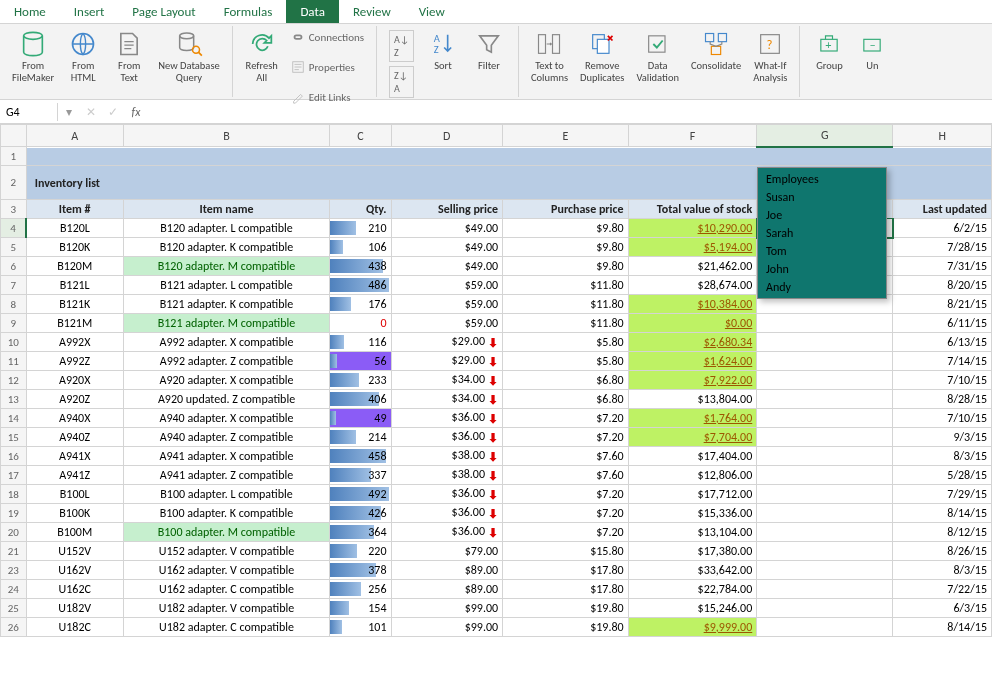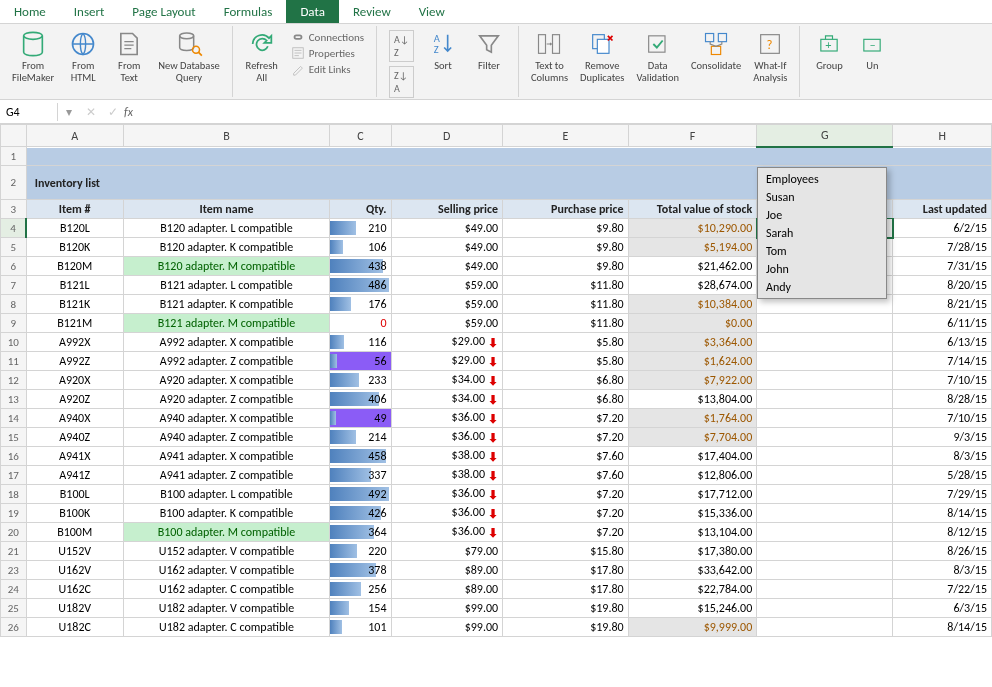--- a/index.html
+++ b/index.html
@@ -10,63 +10,63 @@
 .ribbon-tab { padding: 4px 14px; font-size: 13px; color: #217346; cursor: pointer; }
 .ribbon-tab.active { background: #217346; color: #fff; }
 
 
 .ribbon { display: flex; background: #f3f3f3; border-bottom: 1px solid #d4d4d4; height: 76px; padding: 2px 0; }
 .ribbon-group { display: flex; flex-direction: column; align-items: center; border-right: 1px solid #d4d4d4; padding: 2px 8px; }
 .ribbon-group.no-border { border-right: none; }
 .ribbon-items { display: flex; gap: 4px; }
 .ribbon-big-btn { display: flex; flex-direction: column; align-items: center; justify-content: flex-start; padding: 2px 4px; min-width: 42px; cursor: pointer; font-size: 10.5px; color: #444; text-align: center; line-height: 1.1; }
 .ribbon-big-btn svg, .ribbon-big-btn .ico { width: 28px; height: 28px; margin-bottom: 2px; }
-.ribbon-small-row { display: flex; flex-direction: column; gap: 2px; padding: 2px 4px; }
+.ribbon-small-row { display: flex; flex-direction: column; gap: 16px; padding: 2px 4px; }
 .ribbon-small-btn { display: flex; align-items: center; gap: 4px; font-size: 11px; color: #666; cursor: pointer; white-space: nowrap; }
 .ribbon-small-btn svg { width: 14px; height: 14px; }
 
 
 .formula-bar { display: flex; align-items: center; height: 24px; border-bottom: 1px solid #d4d4d4; background: #fff; }
 .name-box { width: 58px; padding: 2px 6px; border-right: 1px solid #d4d4d4; font-size: 12px; }
 .fb-btn { width: 22px; text-align: center; color: #999; font-size: 12px; }
-.fx-label { width: 24px; text-align: left; font-style: italic; color: #666; }
+.fx-label { width: 24px; text-align: center; font-style: italic; color: #666; }
 
 
 .grid-wrap { position: relative; }
 table.grid { border-collapse: collapse; table-layout: fixed; }
 .grid th, .grid td { border: 1px solid #d4d4d4; height: 19px; font-size: 12px; padding: 0 4px; overflow: hidden; white-space: nowrap; }
 .grid th.col-header { background: #f5f5f5; color: #444; font-weight: normal; text-align: center; height: 22px; }
 .grid th.col-header.active { background: #e4eee3; border-bottom: 2px solid #217346; }
 .grid th.row-header { background: #f5f5f5; color: #666; font-weight: normal; text-align: center; width: 26px; font-size: 11px; }
 .grid th.row-header.active { background: #e4eee3; border-right: 2px solid #217346; }
 .select-all { background: #f5f5f5; width: 26px; }
 
 .col-A{width:100px}.col-B{width:210px}.col-C{width:63px}.col-D{width:114px}.col-E{width:128px}.col-F{width:130px}.col-G{width:140px}.col-H{width:100px}
 
 .title-row td { background: #b8cce4; }
 .title-cell { font-size: 22px; font-weight: bold; color: #222; padding: 4px 8px !important; height: 34px !important; }
 .header-row td { background: #dce6f1; font-weight: bold; color: #222; }
 
 td.r { text-align: right; }
 td.l { text-align: center; }
 .green-highlight { background: #c6efce; color: #006100; margin-left: 45px; }
-.orange-highlight { background: #e5e5e5; color: #9c5700; }
+.orange-highlight { background: #bef264; color: #9c5700; text-decoration: underline; }
 .pink-bg { background: #8b5cf6; }
 .red-text { color: #d00; text-align:right; }
 
 .databar { position: relative; }
 .databar .bar { position: absolute; left: 0; top: 2px; bottom: 2px; background: linear-gradient(90deg,#4f81bd,#a0c0e4); z-index: 0; }
 .databar .val { position: relative; z-index: 1; }
 
 .down-arrow { display:inline-block; color:#d00; font-weight:bold; margin-left:3px; vertical-align:middle; }
 
 .active-cell { outline: 2px solid #217346; outline-offset: -1px; background: #fff; position: relative; }
 .dropdown-handle { position:absolute; right:-1px; top:-1px; bottom:-1px; width:18px; background:#f0f0f0; border:1px solid #aaa; display:flex; align-items:center; justify-content:center; font-size:8px; color:#555; }
 
-.dropdown-pop { position: absolute; background:#e5e5e5; border:1px solid #888; box-shadow:3px 3px 6px rgba(0,0,0,0.25); padding:2px; font-size:12px; z-index:20; }
+.dropdown-pop { position: absolute; background:#0f766e; border:1px solid #888; box-shadow:3px 3px 6px rgba(0,0,0,0.25); padding:2px; font-size:12px; z-index:20; }
 .dropdown-pop div { padding:2px 22px 2px 6px; cursor:pointer; }
 </style>
 </head>
 <body>
 
 <div class="ribbon-tabs" id="ribbon-tabs">
     <div class="ribbon-tab">Home</div>
     <div class="ribbon-tab">Insert</div>
     <div class="ribbon-tab">Page Layout</div>
     <div class="ribbon-tab">Formulas</div>
@@ -350,21 +350,21 @@
           <td></td>
           <td class="r">6/11/15</td>
         </tr>
         <tr>
           <th class="row-header">10</th>
           <td class="l">A992X</td>
           <td class="l">A992 adapter. X compatible</td>
           <td class="r databar"><span class="bar" style="width:23%"></span><span class="val">116</span></td>
           <td class="r">$29.00<span class="down-arrow">⬇</span></td>
           <td class="r">$5.80</td>
-          <td class="r orange-highlight">$3,364.00</td>
+          <td class="r orange-highlight">$2,680.34</td>
           <td></td>
           <td class="r">6/13/15</td>
         </tr>
         <tr>
           <th class="row-header">11</th>
           <td class="l">A992Z</td>
           <td class="l">A992 adapter. Z compatible</td>
           <td class="r databar pink-bg"><span class="bar" style="width:11%"></span><span class="val">56</span></td>
           <td class="r">$29.00<span class="down-arrow">⬇</span></td>
           <td class="r">$5.80</td>
@@ -379,21 +379,21 @@
           <td class="r databar"><span class="bar" style="width:47%"></span><span class="val">233</span></td>
           <td class="r">$34.00<span class="down-arrow">⬇</span></td>
           <td class="r">$6.80</td>
           <td class="r orange-highlight">$7,922.00</td>
           <td></td>
           <td class="r">7/10/15</td>
         </tr>
         <tr>
           <th class="row-header">13</th>
           <td class="l">A920Z</td>
-          <td class="l">A920 adapter. Z compatible</td>
+          <td class="l">A920 updated. Z compatible</td>
           <td class="r databar"><span class="bar" style="width:81%"></span><span class="val">406</span></td>
           <td class="r">$34.00<span class="down-arrow">⬇</span></td>
           <td class="r">$6.80</td>
           <td class="r">$13,804.00</td>
           <td></td>
           <td class="r">8/28/15</td>
         </tr>
         <tr>
           <th class="row-header">14</th>
           <td class="l">A940X</td>

